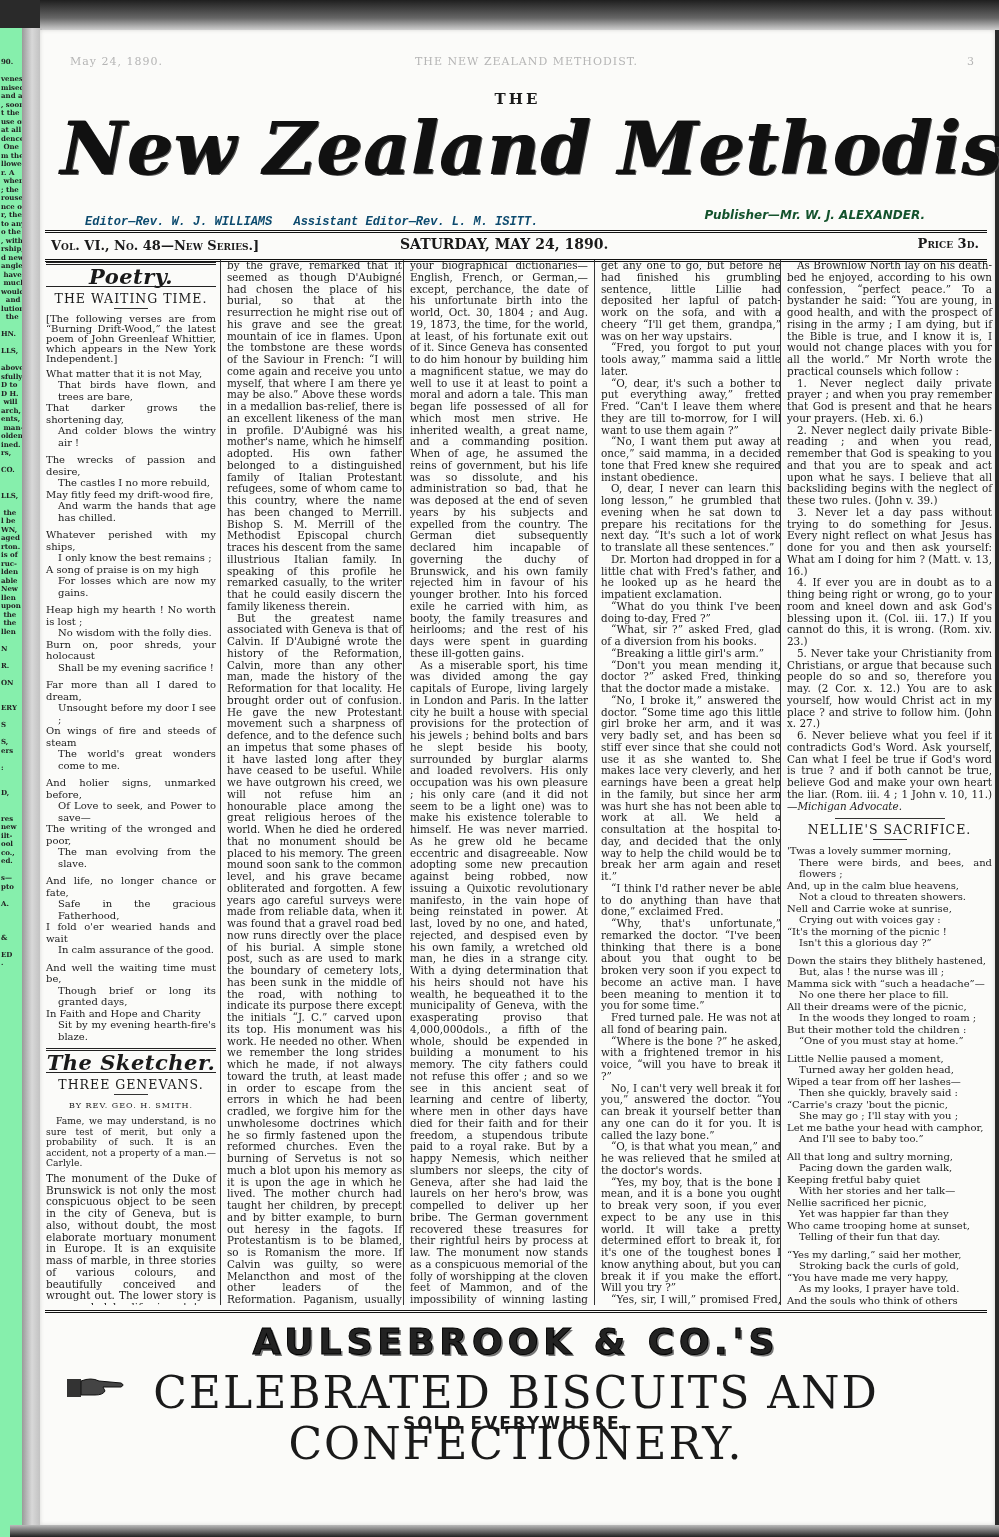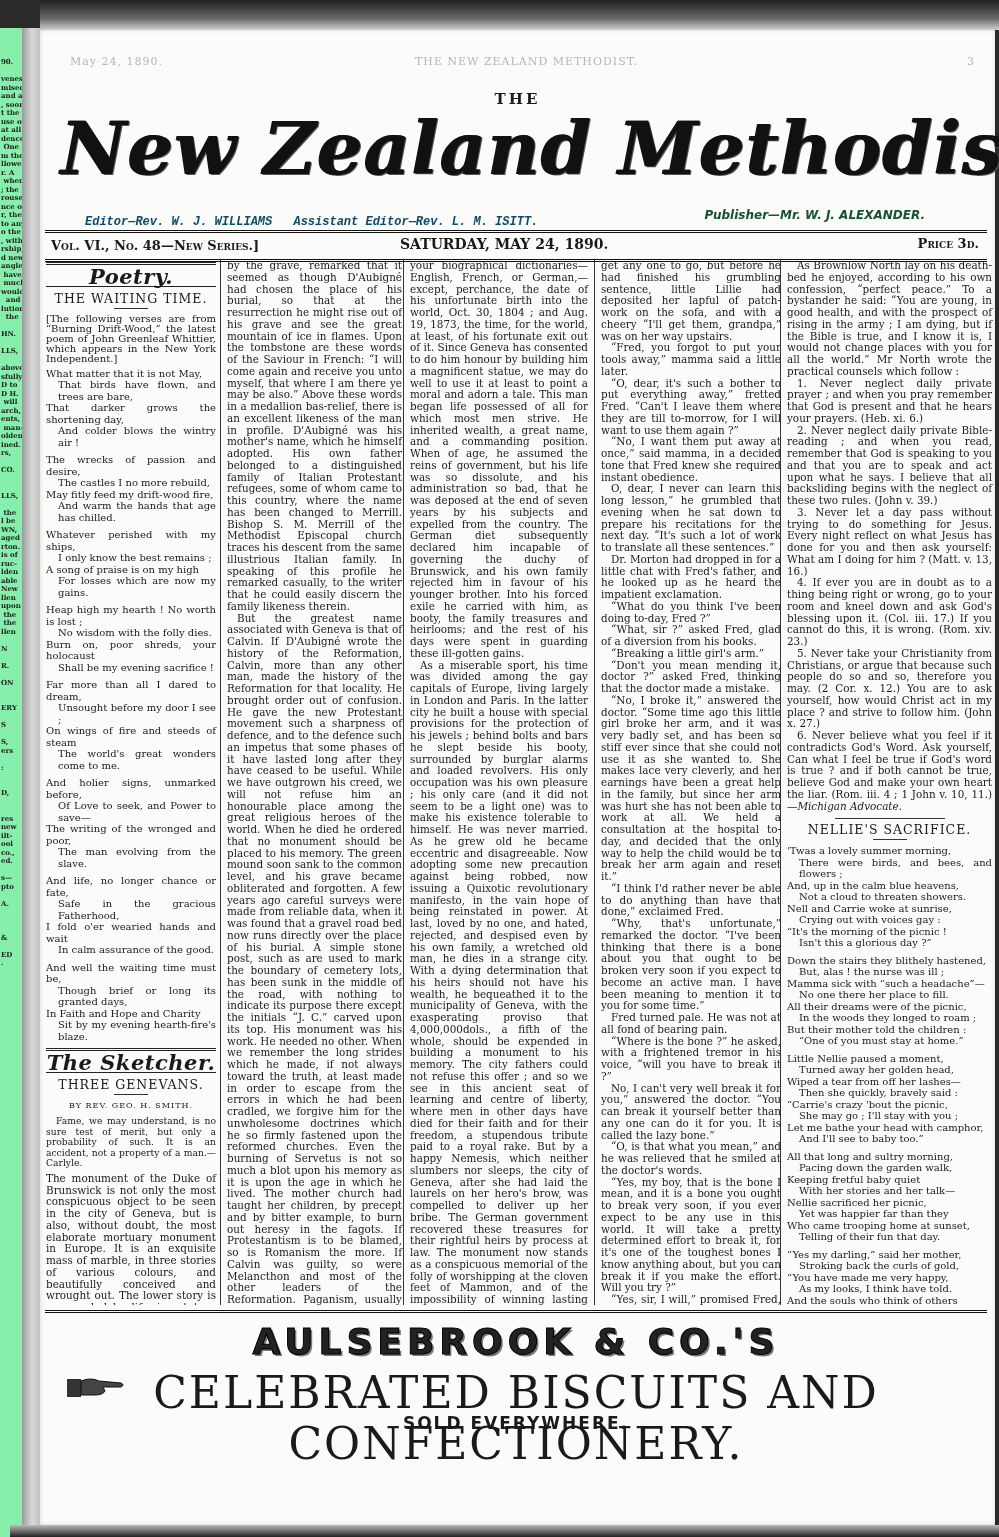--- a/index.html
+++ b/index.html
@@ -362,21 +362,21 @@
             <span class="l ind">With her stories and her talk—</span>
             <span class="l">Nellie sacrificed her picnic,</span>
             <span class="l ind">Yet was happier far than they</span>
             <span class="l">Who came trooping home at sunset,</span>
             <span class="l ind">Telling of their fun that day.</span>
           </div>
           <div class="stanza">
             <span class="l">“Yes my darling,” said her mother,</span>
             <span class="l ind">Stroking back the curls of gold,</span>
             <span class="l">“You have made me very happy,</span>
-            <span class="l ind">As my looks, I think have told.</span>
+            <span class="l ind">As my looks, I prayer have told.</span>
             <span class="l">And the souls who think of others</span>
           </div>
         </div>
 
     </div>
   </div>
 
   <div class="ad">
     <div class="firm">AULSEBROOK &amp; CO.'S</div>
     <svg class="hand" viewBox="0 0 60 28">

